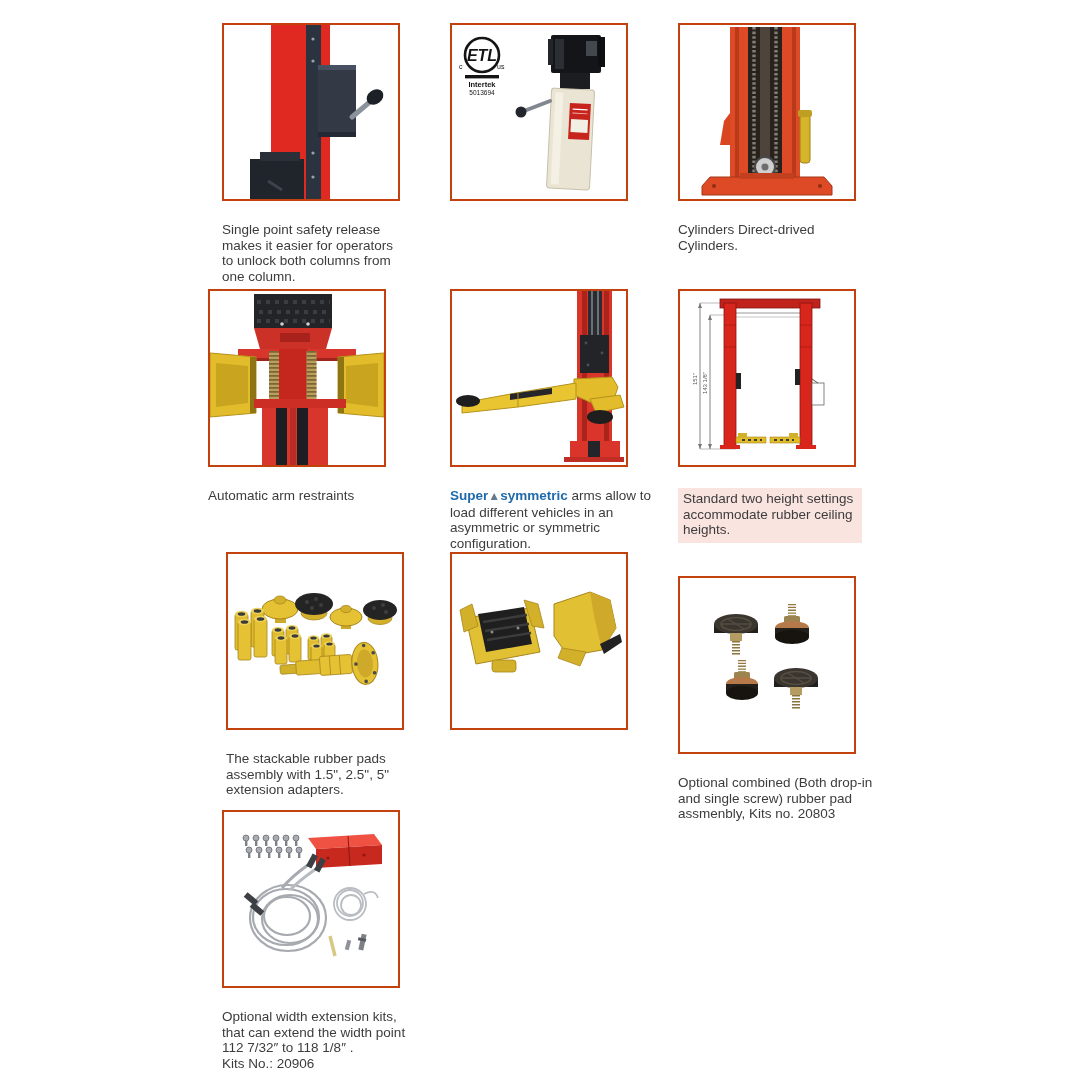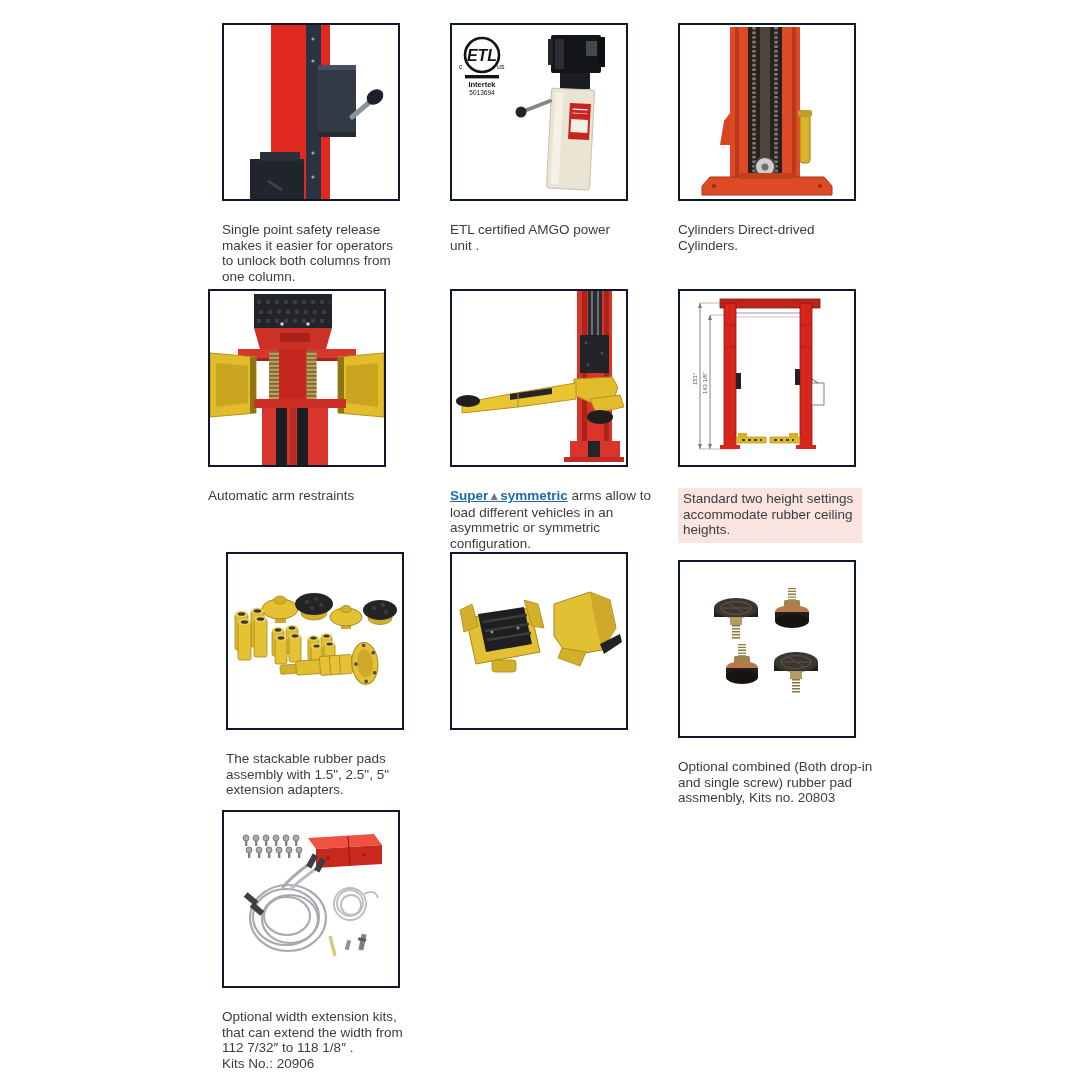--- a/index.html
+++ b/index.html
@@ -1,25 +1,25 @@
 <!DOCTYPE html>
 <html><head>
 <meta charset="utf-8">
 <style>
   * { margin:0; padding:0; box-sizing:border-box; }
   html,body { width:1080px; height:1080px; background:#ffffff; }
   body { font-family:"Liberation Sans", sans-serif; }
   .page { position:relative; width:1080px; height:1080px; background:#ffffff; overflow:hidden; }
   .cell { position:absolute; width:210px; }
-  .imgbox { width:178px; height:178px; border:2px solid #0f172a; background:#fff; overflow:hidden; }
+  .imgbox { width:178px; height:178px; border:2px solid #c2410c; background:#fff; overflow:hidden; }
   .imgbox svg { display:block; }
   .caption { margin-top:21px; width:200px; font-size:13.5px; line-height:15.5px; color:#3c3c3c; }
   .caption .ln { white-space:nowrap; }
   .caption.pink { background:#f9e4e0; width:184px; padding:3px 18px 5px 5px; }
-  .salogo { color:#1e6aab; font-weight:bold; text-decoration:underline; }
+  .salogo { color:#1e6aab; font-weight:bold; }
   .salogo .tri { color:#66788c; font-size:12px; }
 </style>
 </head>
 <body>
 
 <div class="page">
 
   <div class="cell" style="left:222px;top:23px">
     <div class="imgbox">
       <svg width="174" height="174" viewBox="0 0 174 174">
@@ -73,24 +73,20 @@
             <rect x="101" y="68" width="8" height="92" fill="#f4f1e4"></rect>
             <rect x="116" y="78" width="21" height="36" fill="#c6241c"></rect>
             <line x1="119" y1="84" x2="134" y2="84" stroke="#ffffff" stroke-width="1.4"></line>
             <line x1="119" y1="88" x2="134" y2="88" stroke="#f2b7b2" stroke-width="1"></line>
             <rect x="118" y="94" width="17" height="13" fill="#f2efe4"></rect>
           </g>
           <line x1="98" y1="76" x2="72" y2="86" stroke="#82878f" stroke-width="4" stroke-linecap="round"></line>
           <circle cx="69" cy="87" r="5.5" fill="#22252b"></circle>
         </g>
       </svg>
-    </div>
-    <div class="caption">
-      <div class="ln">ETL certified AMGO power</div>
-      <div class="ln">unit .</div>
     </div>
   </div>
 
   <div class="cell" style="left:678px;top:23px">
     <div class="imgbox">
       <svg width="174" height="174" viewBox="0 0 174 174">
         <rect width="174" height="174" fill="#ffffff"></rect>
         <rect x="50" y="2" width="18" height="152" fill="#dd4a25"></rect>
         <rect x="102" y="2" width="18" height="152" fill="#dd4a25"></rect>
         <rect x="55" y="2" width="4" height="152" fill="#b83a1b"></rect>
@@ -341,21 +337,21 @@
         <g>
           <polygon points="102,50 138,38 158,46 164,74 150,96 116,102 102,82" fill="#e2c033" stroke="#a8861c" stroke-width="1"></polygon>
           <polygon points="138,38 158,46 164,74 150,96 142,62" fill="#cfa92a"></polygon>
           <polygon points="110,94 134,98 128,112 106,104" fill="#d3b02a" stroke="#a8861c" stroke-width="0.8"></polygon>
           <polygon points="148,90 168,80 170,88 152,100" fill="#222222"></polygon>
         </g>
       </svg>
     </div>
   </div>
 
-  <div class="cell" style="left:678px;top:560px">
+  <div class="cell" style="left:678px;top:576px">
     <div class="imgbox">
       <svg width="174" height="174" viewBox="0 0 174 174">
         <rect width="174" height="174" fill="#ffffff"></rect>
         <g>
           <rect x="34" y="46" width="44" height="9" fill="#22201c"></rect>
           <ellipse cx="56" cy="46" rx="22" ry="10" fill="#3a352e"></ellipse>
           <ellipse cx="56" cy="46" rx="15" ry="6.5" fill="none" stroke="#554e42" stroke-width="1.6"></ellipse>
           <line x1="42" y1="46" x2="70" y2="46" stroke="#554e42" stroke-width="1.4"></line>
           <line x1="48" y1="41" x2="64" y2="51" stroke="#554e42" stroke-width="1.2"></line>
           <rect x="50" y="55" width="12" height="8" fill="#b59c62"></rect>
@@ -451,19 +447,19 @@
         </g>
         <path d="M140,82 C148,78 152,80 154,86" stroke="#b9bdc2" stroke-width="1.8" fill="none"></path>
         <line x1="106" y1="124" x2="111" y2="144" stroke="#d6c983" stroke-width="3.5"></line>
         <rect x="122" y="128" width="4" height="10" fill="#8f9399" transform="rotate(15 124 133)"></rect>
         <rect x="136" y="122" width="5" height="16" fill="#7d8187" transform="rotate(12 138 130)"></rect>
         <rect x="134" y="126" width="8" height="3" fill="#565a60" transform="rotate(12 138 128)"></rect>
       </svg>
     </div>
     <div class="caption">
       <div class="ln">Optional width extension kits,</div>
-      <div class="ln">that can extend the width from</div>
+      <div class="ln">that can extend the width point</div>
       <div class="ln">112 7/32″ to 118 1/8″ .</div>
       <div class="ln">Kits No.: 20906</div>
     </div>
   </div>
 
 </div>
 
 </body></html>

